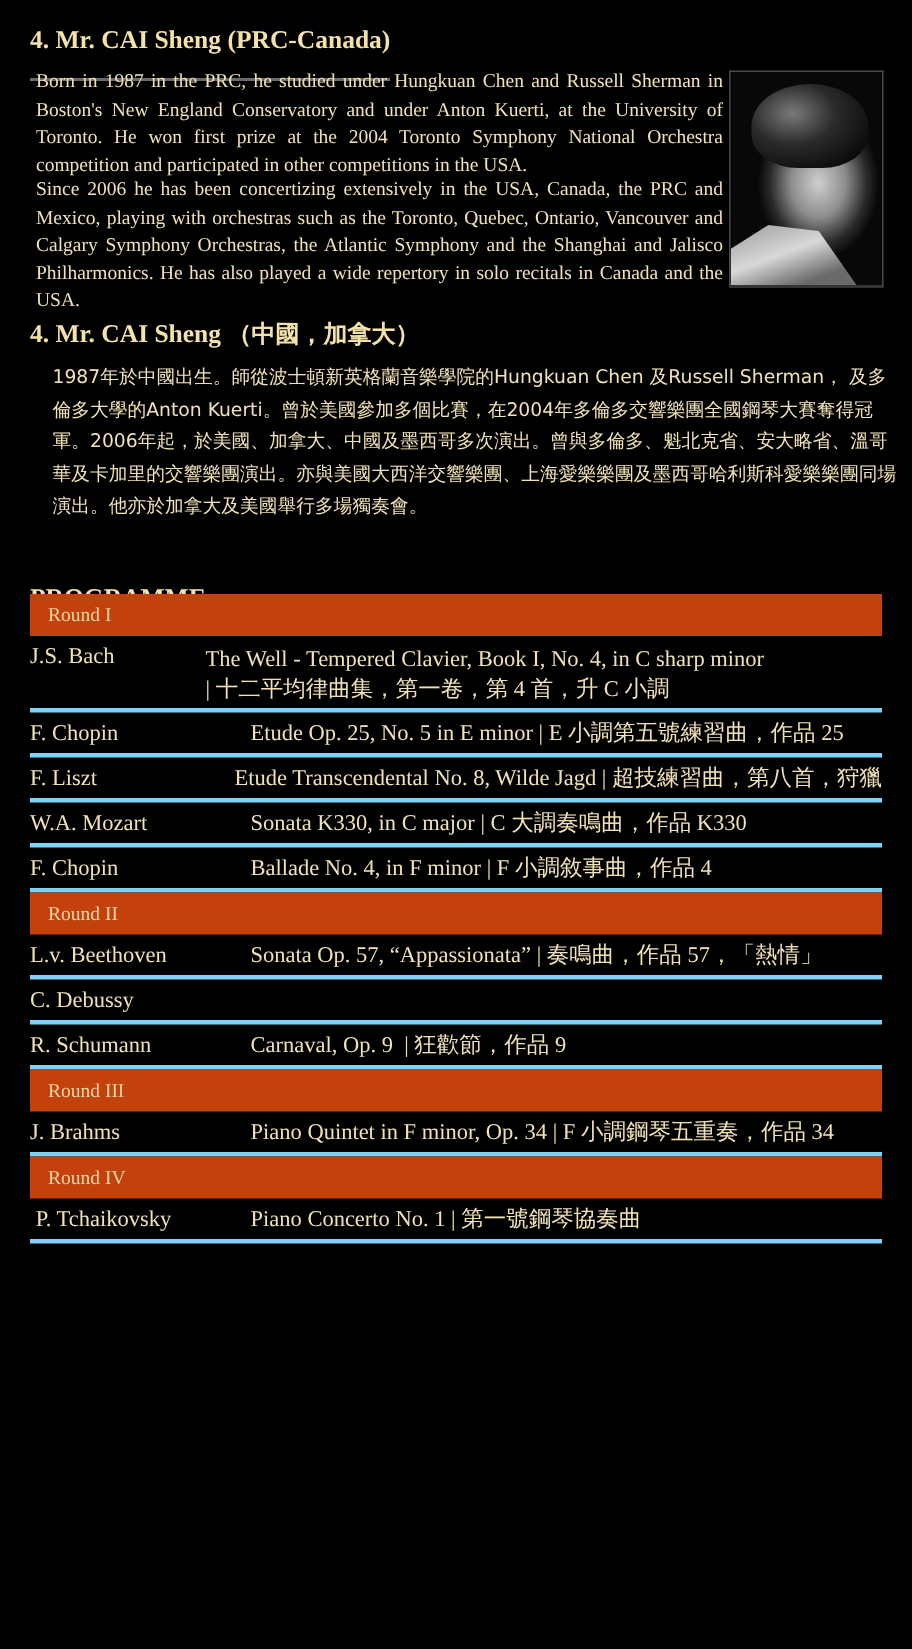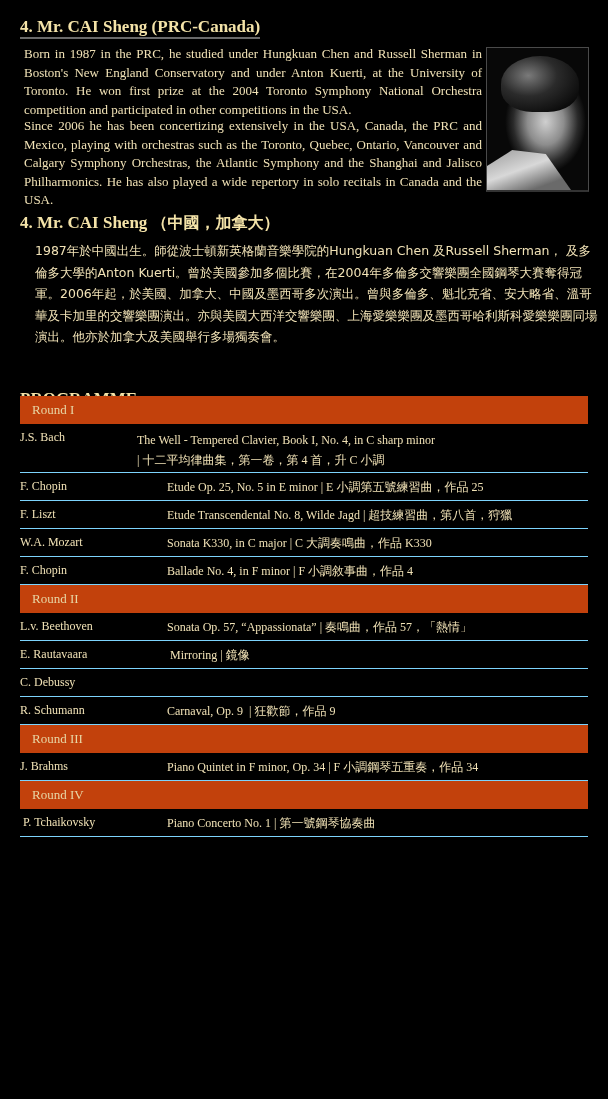--- a/index.html
+++ b/index.html
@@ -6,21 +6,21 @@
   body {
     width: 608px; height: 1099px; overflow: hidden;
     color: #f1e2b6;
     font-family: "Liberation Serif", "DejaVu Serif", serif;
     position: relative;
   }
   .wrap { position: absolute; left: 20px; top: 0; width: 568px; }
   .h1 {
     position: absolute; left: 0; top: 17px;
     font-size: 17px; font-weight: bold; color: #f4e3a8;
-    padding-bottom: 0; border-bottom: 2px solid #6a6a6a;
+    padding-bottom: 15px; border-bottom: 2px solid #6a6a6a;
     line-height: 20px; white-space: nowrap;
   }
   .photo {
     position: absolute; left: 466px; top: 47px; width: 101px; height: 142px;
     border: 1px solid #4a4a4a; border-bottom: 2px solid #333;
     background: radial-gradient(ellipse 40% 36% at 58% 52%, #cfcfcf 0%, #8d8d8d 45%, #2a2a2a 80%, #080808 100%),
                 #050505;
     overflow: hidden;
   }
   .photo .hair {
@@ -53,22 +53,22 @@
   .prog-title {
     position: absolute; left: 0; top: 368px;
     font-size: 17px; font-weight: bold; color: #f4e3a8; line-height: 22px; margin-top: 20px;
   }
   .table { position: absolute; left: 0; top: 396px; width: 568px; }
   .round {
     height: 28px; background: #c2410c; color: #e8d7a6;
     font-size: 13px; line-height: 28px; padding-left: 12px;
   }
   .row {
-    display: flex; border-bottom: 1px solid #7dd3fc;
-    font-size: 12px; color: #f1e2b6;
+    display: flex; border-bottom: 3px solid #7dd3fc;
+    font-size: 15px; color: #f1e2b6;
     min-height: 27px; align-items: flex-start;
   }
   .row .comp { width: 117px; padding-top: 6px; white-space: nowrap; }
   .row .work { flex: 1; padding-top: 6px; line-height: 20px; padding-bottom: 2px; white-space: nowrap; }
   .row.single .work { padding-top: 6px; line-height: 16px; padding-bottom: 5px; margin-left: 30px; }
   .row.single .comp { padding-top: 6px; }
 </style>
 </head>
 <body>
 
@@ -117,24 +117,20 @@
       <div class="comp">F. Chopin</div>
       <div class="work">Ballade No. 4, in F minor | F 小調敘事曲，作品 4</div>
     </div>
 
     <div class="round">Round II</div>
     <div class="row single">
       <div class="comp">L.v. Beethoven</div>
       <div class="work">Sonata Op. 57, “Appassionata” |  奏鳴曲，作品 57，「熱情」</div>
     </div>
     <div class="row single">
-      <div class="comp">E. Rautavaara</div>
-      <div class="work" style="white-space:pre"> Mirroring | 鏡像</div>
-    </div>
-    <div class="row single">
       <div class="comp">C. Debussy</div>
     </div>
     <div class="row single">
       <div class="comp">R. Schumann</div>
       <div class="work" style="white-space:pre">Carnaval, Op. 9  | 狂歡節，作品 9</div>
     </div>
 
     <div class="round">Round III</div>
     <div class="row single">
       <div class="comp">J. Brahms</div>

